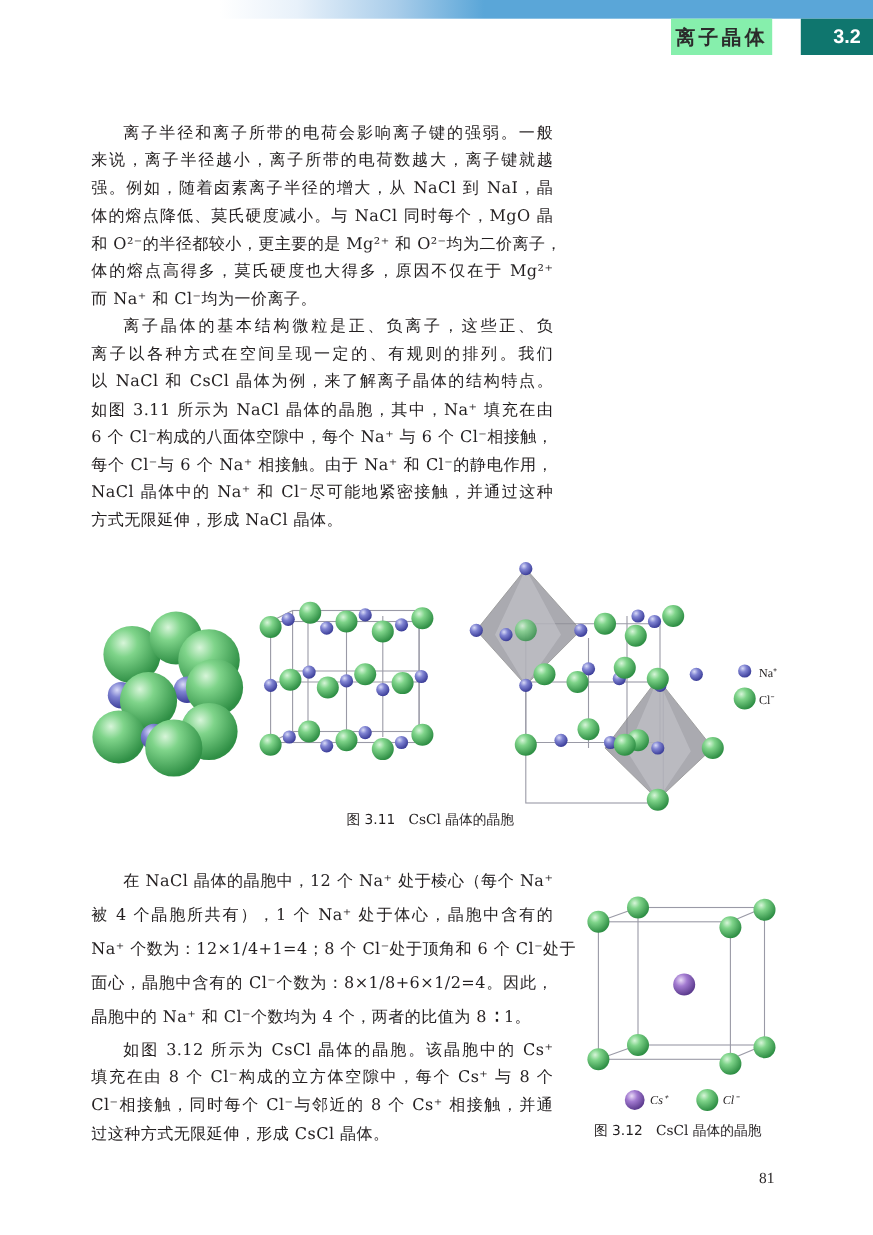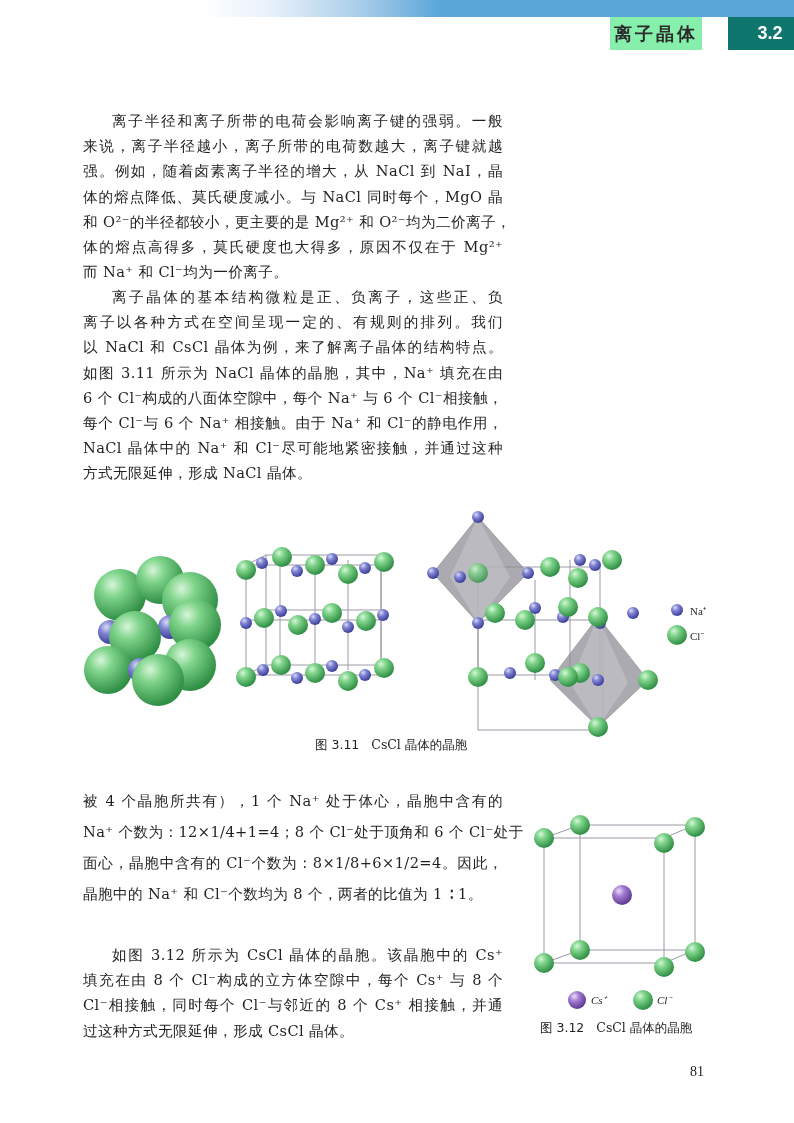--- a/index.html
+++ b/index.html
@@ -207,24 +207,25 @@
   </svg>
   <span class="legend-lbl" style="position:absolute; left:610px; top:98px;">Na⁺</span>
   <span class="legend-lbl" style="position:absolute; left:610px; top:123px;">Cl⁻</span>
 </div>
 
 <div class="caption" style="left:315px; top:737px;">
   <span class="fig">图 3.11</span><span>CsCl 晶体的晶胞</span>
 </div>
 
 <div class="para" style="top:785px; line-height:31px;">
+  <span class="line indent">在 NaCl 晶体的晶胞中，12 个 Na⁺ 处于棱心（每个 Na⁺</span>
   <span class="line">被 4 个晶胞所共有），1 个 Na⁺ 处于体心，晶胞中含有的</span>
   <span class="line">Na⁺ 个数为：12×1/4+1=4；8 个 Cl⁻处于顶角和 6 个 Cl⁻处于</span>
   <span class="line">面心，晶胞中含有的 Cl⁻个数为：8×1/8+6×1/2=4。因此，</span>
-  <span class="line last">晶胞中的 Na⁺ 和 Cl⁻个数均为 8 个，两者的比值为 1 ∶ 1。</span>
+  <span class="line last">晶胞中的 Na⁺ 和 Cl⁻个数均为 4 个，两者的比值为 8 ∶ 1。</span>
 </div>
 
 <div class="para" style="top:942px;">
   <span class="line indent">如图 3.12 所示为 CsCl 晶体的晶胞。该晶胞中的 Cs⁺</span>
   <span class="line">填充在由 8 个 Cl⁻构成的立方体空隙中，每个 Cs⁺ 与 8 个</span>
   <span class="line">Cl⁻相接触，同时每个 Cl⁻与邻近的 8 个 Cs⁺ 相接触，并通</span>
   <span class="line last">过这种方式无限延伸，形成 CsCl 晶体。</span>
 </div>
 
 <div class="fig-area" style="left:520px; top:805px; width:200px; height:210px;font-style:italic;">

